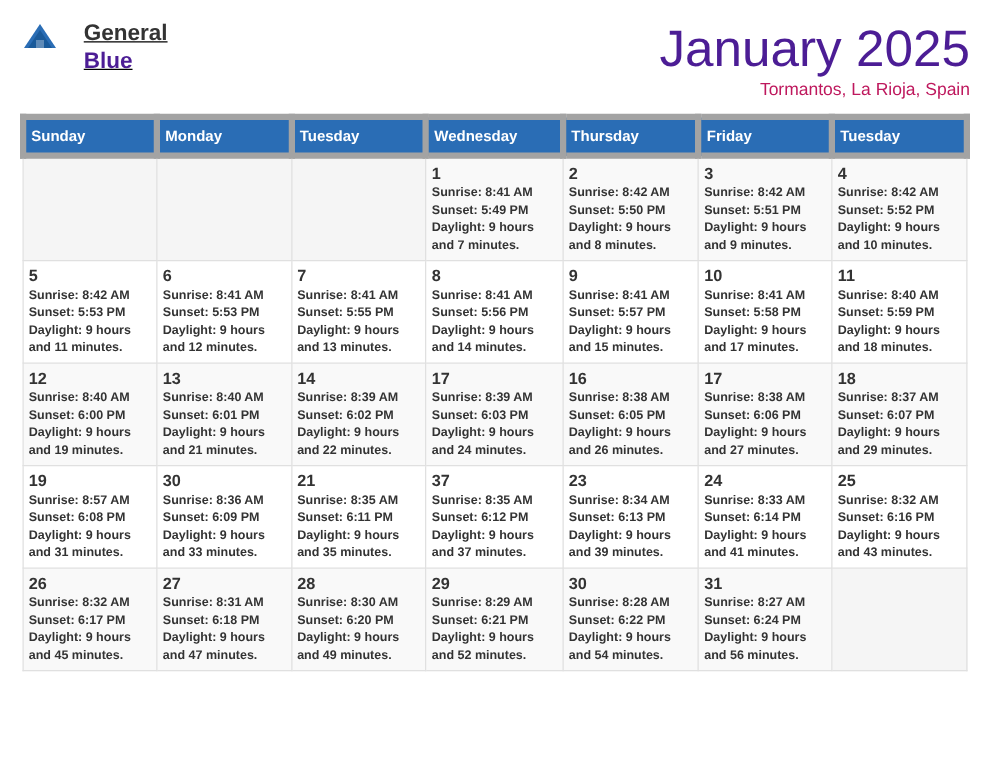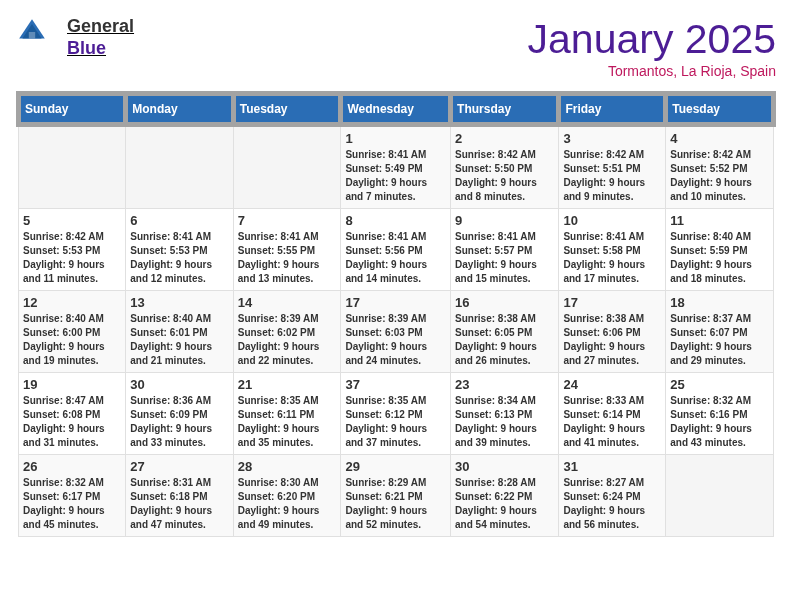--- a/index.html
+++ b/index.html
@@ -231,21 +231,21 @@
         <td>
           <div class="day-number">18</div>
           <div class="day-info">Sunrise: 8:37 AM
 Sunset: 6:07 PM
 Daylight: 9 hours and 29 minutes.</div>
         </td>
       </tr>
       <tr>
         <td>
           <div class="day-number">19</div>
-          <div class="day-info">Sunrise: 8:47 AM
+          <div class="day-info">Sunrise: 8:57 AM
 Sunset: 6:08 PM
 Daylight: 9 hours and 31 minutes.</div>
         </td>
         <td>
           <div class="day-number">30</div>
           <div class="day-info">Sunrise: 8:36 AM
 Sunset: 6:09 PM
 Daylight: 9 hours and 33 minutes.</div>
         </td>
         <td>

